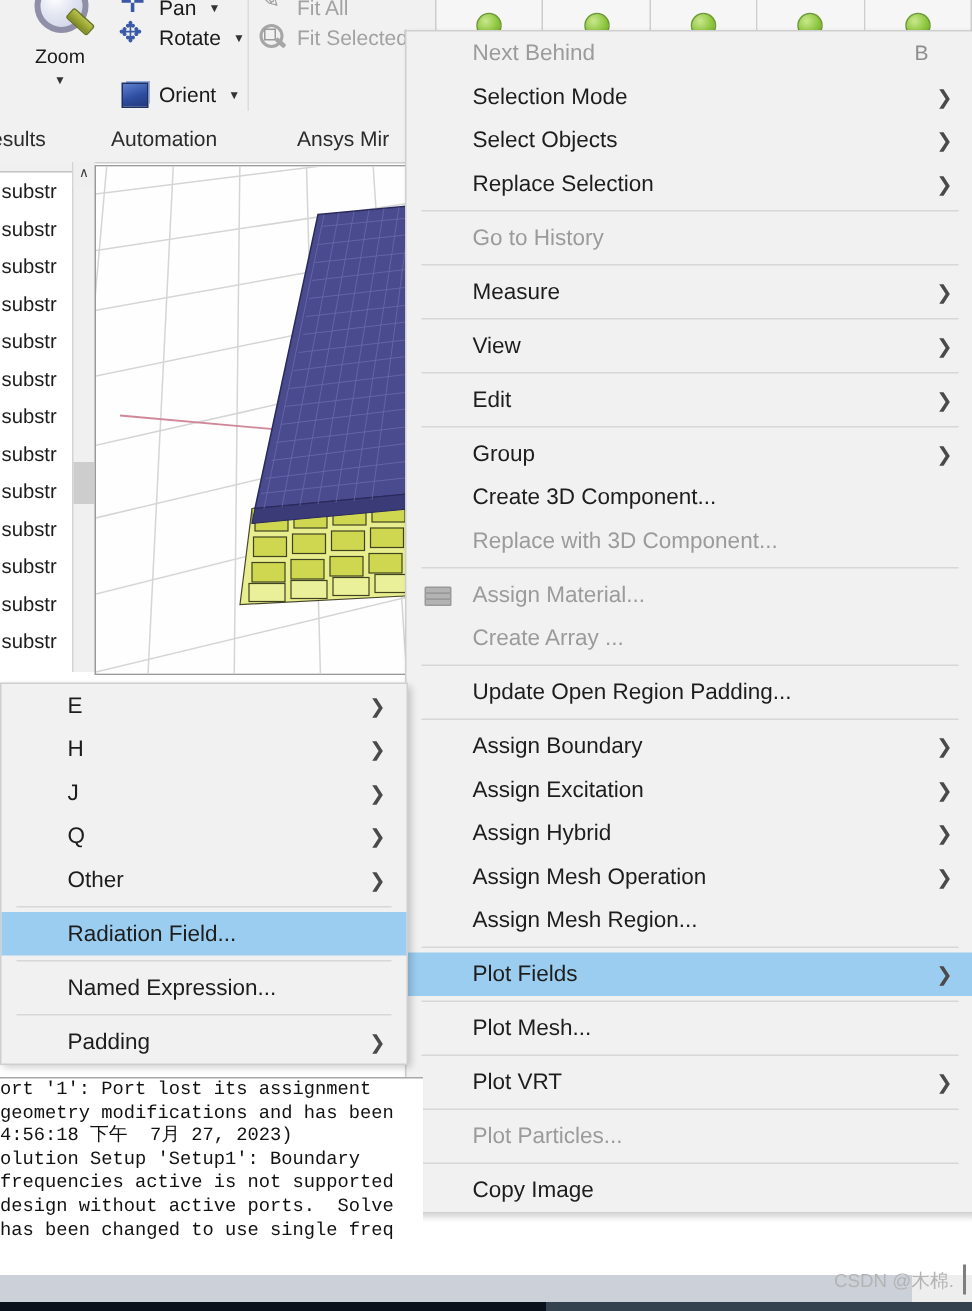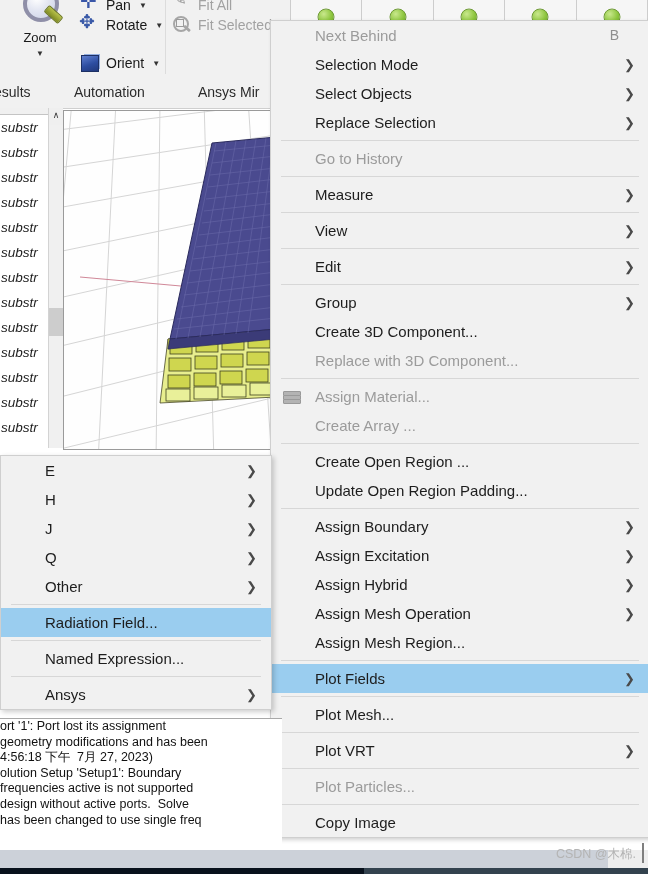--- a/index.html
+++ b/index.html
@@ -50,32 +50,32 @@
   
   #statusgrid{left:290px;top:0;width:358px;height:34px;background:#f3f3f3;border-bottom:1px solid #c8c8c8;display:flex;}
   #statusgrid .cell{flex:1;border-right:1px solid #cdcdcd;position:relative;background:#f6f6f6;}
   #statusgrid .cell:first-child{border-left:1px solid #cdcdcd;}
   .greendot{position:absolute;left:50%;top:50%;transform:translate(-50%,-50%);width:15px;height:15px;border-radius:50%;
     background:radial-gradient(circle at 35% 30%,#c9e88d 0%,#8ec63f 55%,#6ca32c 100%);border:1px solid #6e9a35;}
 
   
   #tree{left:0;top:108px;width:62px;height:340px;background:#ffffff;border-right:1px solid #b9b9b9;overflow:hidden;}
   #tree .hdr{height:6px;background:#f0f0f0;border-bottom:1px solid #c4c4c4;}
-  #tree .row{height:25px;line-height:25px;font-size:13.5px;color:#1c1c1c;padding-left:1px;white-space:nowrap;overflow:hidden;font-style:italic;}
+  #tree .row{height:25px;line-height:25px;font-size:13.5px;color:#1c1c1c;padding-left:1px;white-space:nowrap;overflow:hidden;}
   #treescroll{left:48px;top:108px;width:14px;height:340px;background:#f0f0f0;border-left:1px solid #d3d3d3;}
   #treescroll .upbtn{height:17px;line-height:15px;text-align:center;font-size:9px;color:#3a3a3a;background:#efefef;}
   #treescroll .thumb{position:absolute;left:0;top:200px;width:14px;height:28px;background:#cdcdcd;}
 
   
   #viewport{left:63px;top:110px;width:212px;height:338px;background:#ffffff;border:1px solid #9a9a9a;overflow:hidden;}
   #vpinner{position:absolute;inset:0;background:#fdfdfd;}
 
   
   #logpane{left:0;top:718px;width:282px;height:132px;background:#ffffff;border-top:1px solid #a8a8a8;overflow:hidden;}
-  #logpane .ltxt{font-family:Liberation Sans, sans-serif;font-size:12.5px;color:#111;line-height:15.6px;white-space:pre;padding-left:0px;}
+  #logpane .ltxt{font-family:Liberation Mono, monospace;font-size:12.5px;color:#111;line-height:15.6px;white-space:pre;padding-left:0px;}
   #logbar{left:0;top:850px;width:648px;height:18px;background:#ccd1d9;}
   #logbar .rightpad{position:absolute;right:0;top:0;width:40px;height:18px;background:#eeeeee;}
   #taskbar{left:0;top:868px;width:648px;height:6px;background:#08111c;}
   #taskbar .seg{position:absolute;left:364px;top:0;width:284px;height:6px;background:#33424e;}
 
   
   #ctxmenu{left:270px;top:20px;width:378px;background:#f1f1f1;border:1px solid #cfcfcf;box-shadow:2px 2px 4px rgba(0,0,0,.18);}
   #ctxmenu .mi{position:relative;height:29px;line-height:29px;padding-left:44px;padding-right:26px;font-size:15px;color:#1d1d1d;white-space:nowrap;}
   #ctxmenu .mi.dis{color:#9b9b9b;}
   #ctxmenu .mi.sel{background:#9acdef;}
@@ -306,21 +306,20 @@
     <div class="sep"></div>
     <div class="mi dis"><span class="miicon">
         <span class="matstack">
           <i></i>
           <i></i>
           <i></i>
         </span>
       </span><span>Assign Material...</span></div>
     <div class="mi dis"><span>Create Array ...</span></div>
     <div class="sep"></div>
-    <div class="mi"><span>Create Open Region ...</span></div>
     <div class="mi"><span>Update Open Region Padding...</span></div>
     <div class="sep"></div>
     <div class="mi"><span>Assign Boundary</span><span class="arrow">❯</span></div>
     <div class="mi"><span>Assign Excitation</span><span class="arrow">❯</span></div>
     <div class="mi"><span>Assign Hybrid</span><span class="arrow">❯</span></div>
     <div class="mi"><span>Assign Mesh Operation</span><span class="arrow">❯</span></div>
     <div class="mi"><span>Assign Mesh Region...</span></div>
     <div class="sep"></div>
     <div class="mi sel"><span class="lbar"></span><span>Plot Fields</span><span class="arrow">❯</span></div>
     <div class="sep"></div>
@@ -337,21 +336,21 @@
     <div class="mi"><span>E</span><span class="arrow">❯</span></div>
     <div class="mi"><span>H</span><span class="arrow">❯</span></div>
     <div class="mi"><span>J</span><span class="arrow">❯</span></div>
     <div class="mi"><span>Q</span><span class="arrow">❯</span></div>
     <div class="mi"><span>Other</span><span class="arrow">❯</span></div>
     <div class="sep"></div>
     <div class="mi sel"><span>Radiation Field...</span></div>
     <div class="sep"></div>
     <div class="mi"><span>Named Expression...</span></div>
     <div class="sep"></div>
-    <div class="mi"><span>Ansys</span><span class="arrow">❯</span></div>
+    <div class="mi"><span>Padding</span><span class="arrow">❯</span></div>
   </div>
 
 <div class="abs" id="logpane">
   <div id="log-lines">
       <div class="ltxt">ort '1': Port lost its assignment</div>
       <div class="ltxt">geometry modifications and has been</div>
       <div class="ltxt">4:56:18 下午  7月 27, 2023)</div>
       <div class="ltxt">olution Setup 'Setup1': Boundary</div>
       <div class="ltxt">frequencies active is not supported</div>
       <div class="ltxt">design without active ports.  Solve</div>

